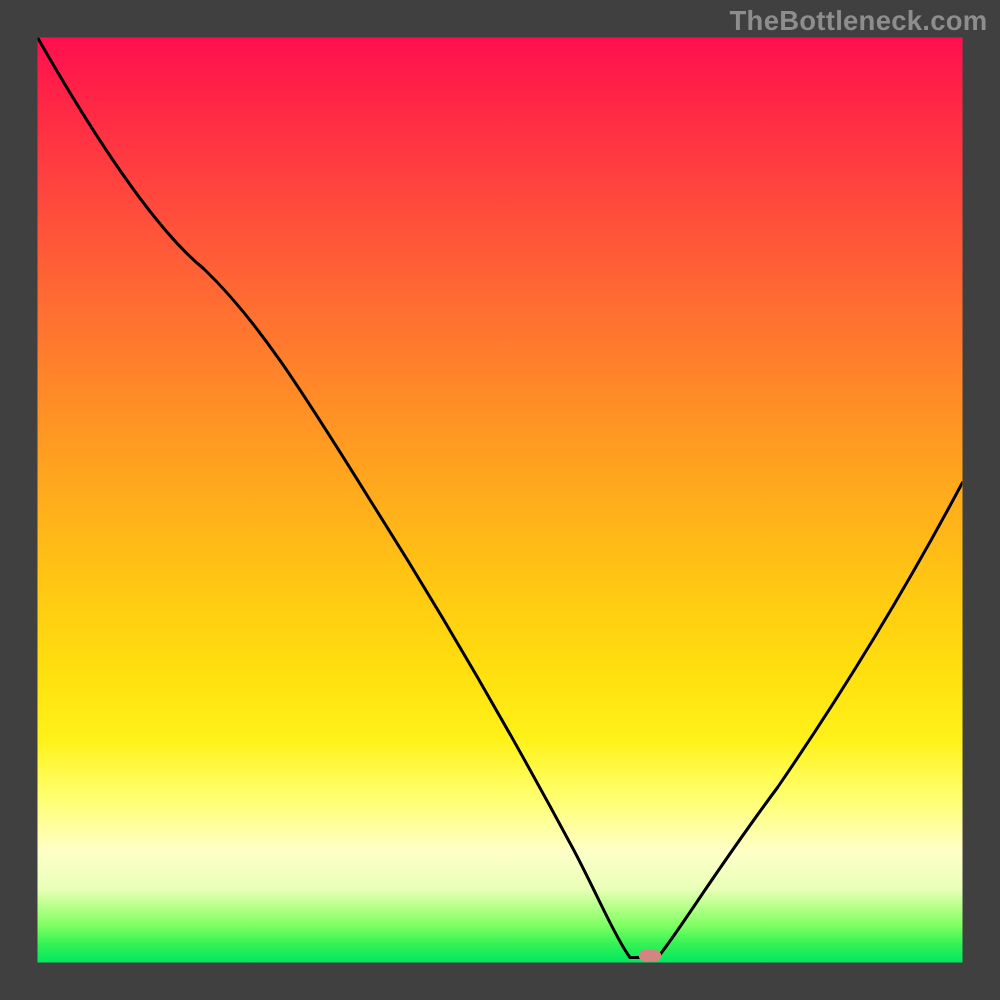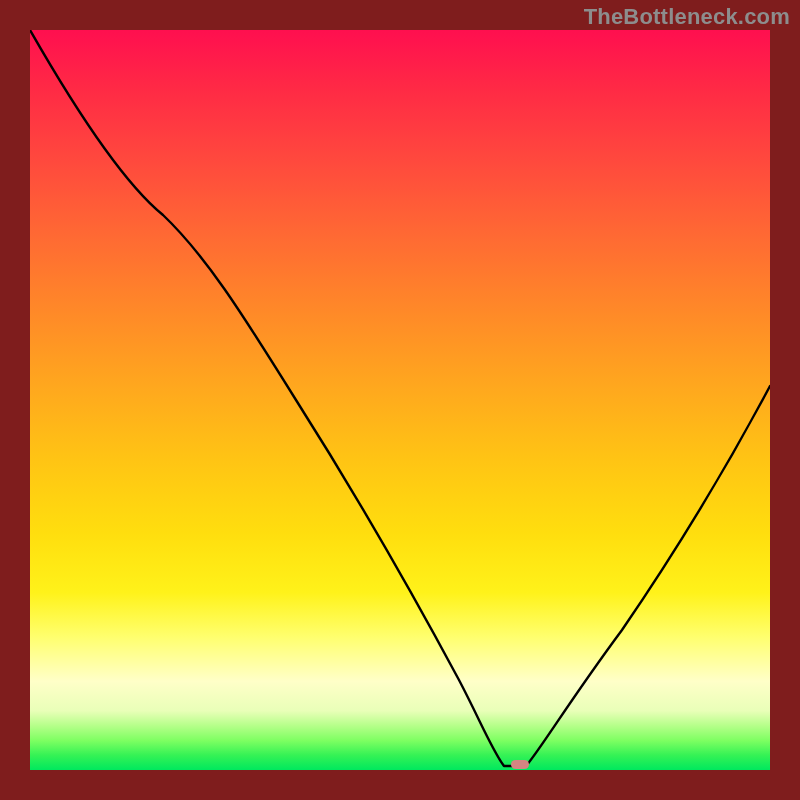--- a/index.html
+++ b/index.html
@@ -7,21 +7,21 @@
     padding: 0;
     width: 800px;
     height: 800px;
     background: #000;
     overflow: hidden;
   }
   .container {
     position: relative;
     width: 800px;
     height: 800px;
-    background: #7f1d1d;
+    background: #404040;
   }
   .plot-area {
     position: absolute;
     left: 30px;
     top: 30px;
     width: 740px;
     height: 740px;
     
     background: linear-gradient(to bottom,
       #ff0f4f 0%,

